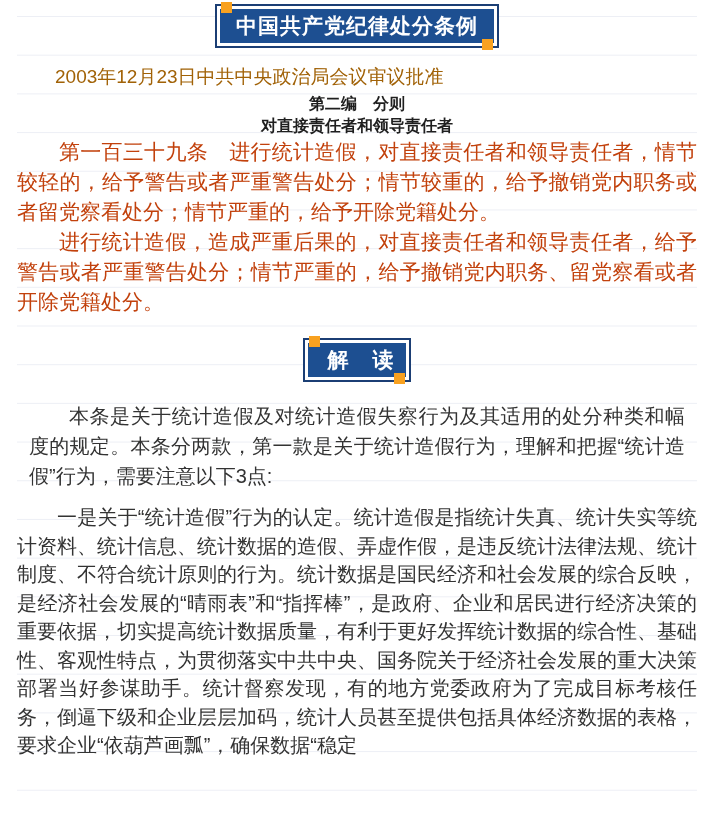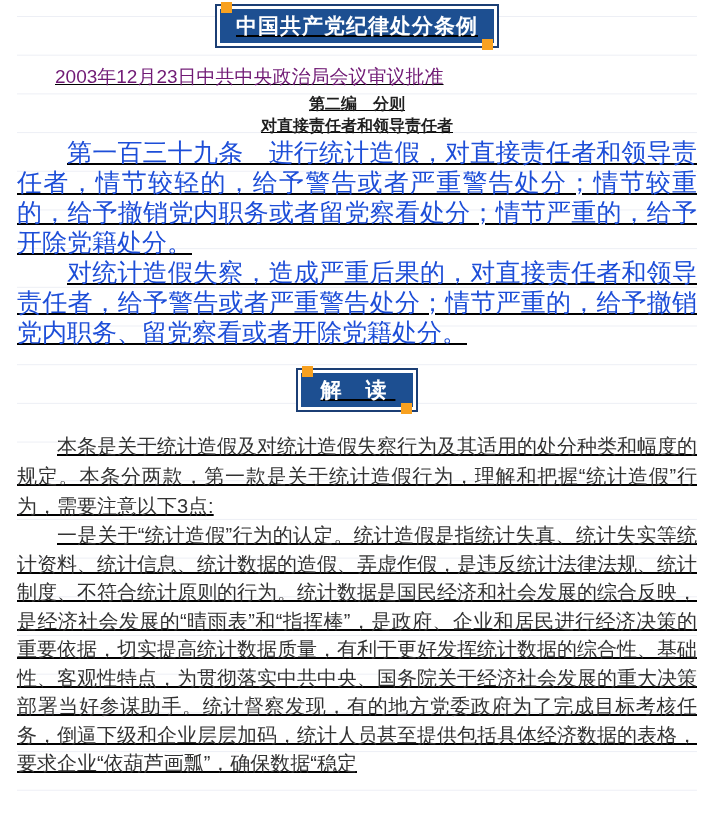--- a/index.html
+++ b/index.html
@@ -1,20 +1,20 @@
 <!DOCTYPE html>
 <html lang="zh"><head>
 <meta charset="utf-8">
 <style>
   html,body{margin:0;padding:0;}
   body{
     width:714px;height:817px;background:#ffffff;overflow:hidden;
     font-family:"Liberation Sans","DejaVu Sans",sans-serif;
   }
-  .page{position:relative;width:714px;height:817px;overflow:hidden;background:#fff;text-decoration:underline;}
+  .page{position:relative;width:714px;height:817px;overflow:hidden;background:#fff;}
   
   .ruled{
     position:absolute;left:17px;right:17px;top:0;bottom:0;z-index:0;
     background-image:linear-gradient(to bottom,#edeff5 1px,transparent 1px);
     background-size:100% 38.7px;
     background-position:0 16px;
     pointer-events:none;
   }
   .content{position:relative;z-index:1;}
 
@@ -27,37 +27,37 @@
   .badge-inner{
     background:#1d4f91;color:#ffffff;font-weight:bold;
     font-size:21px;line-height:26px;padding:4px 16px;
     letter-spacing:1px;white-space:nowrap;
   }
   .badge .corner{position:absolute;width:11px;height:11px;background:#f8a120;z-index:2;}
   .badge .corner.tl{top:-4px;left:4px;}
   .badge .corner.br{bottom:-4px;right:4px;}
   .title-row{padding-top:4px;}
   .jiedu-row{margin-top:21px;}
-  .jiedu .badge-inner{letter-spacing:9px;padding:4px 18px 4px 20px;}
+  .jiedu .badge-inner{letter-spacing:9px;padding:4px 4px 4px 20px;}
 
   
-  .dates{margin:13px 17px 0 17px;color:#701a75;font-size:19px;line-height:32px;}
+  .dates{margin:13px 17px 0 17px;color:#a16207;font-size:19px;line-height:32px;}
   .dates p{margin:0;text-indent:2em;}
 
   
   .headings{margin:0 17px;color:#1f1f1f;font-weight:bold;font-size:16px;line-height:22px;text-align:center;}
   .headings p{margin:0;}
 
   
-  .provision{margin:0 17px;color:#1d4ed8;font-size:25px;line-height:30px;text-align:justify;}
+  .provision{margin:0 17px;color:#c2410c;font-size:21px;line-height:30px;text-align:justify;}
   .provision p{margin:0;text-indent:2em;}
 
   
   .body-text{margin:19px 17px 0 17px;color:#333333;font-size:20px;text-align:justify;}
-  .body-text p.p1{margin:0;line-height:30px;text-indent:2em;}
+  .body-text p.p1{margin:12px;line-height:30px;text-indent:2em;}
   .body-text p.p2{margin:0;line-height:28.5px;text-indent:2em;}
 </style>
 </head>
 <body>
 
 <div class="page">
   <div class="ruled"></div>
 
   <div class="content">
 
@@ -73,21 +73,21 @@
       <p>2003年12月23日中共中央政治局会议审议批准</p>
     </div>
 
     <div class="headings">
       <p>第二编　分则</p>
       <p>对直接责任者和领导责任者</p>
     </div>
 
     <div class="provision">
       <p>第一百三十九条　进行统计造假，对直接责任者和领导责任者，情节较轻的，给予警告或者严重警告处分；情节较重的，给予撤销党内职务或者留党察看处分；情节严重的，给予开除党籍处分。</p>
-      <p>对统计造假失察，造成严重后果的，对直接责任者和领导责任者，给予警告或者严重警告处分；情节严重的，给予撤销党内职务、留党察看或者开除党籍处分。</p>
+      <p>进行统计造假，造成严重后果的，对直接责任者和领导责任者，给予警告或者严重警告处分；情节严重的，给予撤销党内职务、留党察看或者开除党籍处分。</p>
     </div>
 
     <div class="badge-row jiedu-row">
       <div class="badge jiedu">
         <span class="corner tl"></span>
         <span class="corner br"></span>
         <div class="badge-inner">解 读</div>
       </div>
     </div>
 

